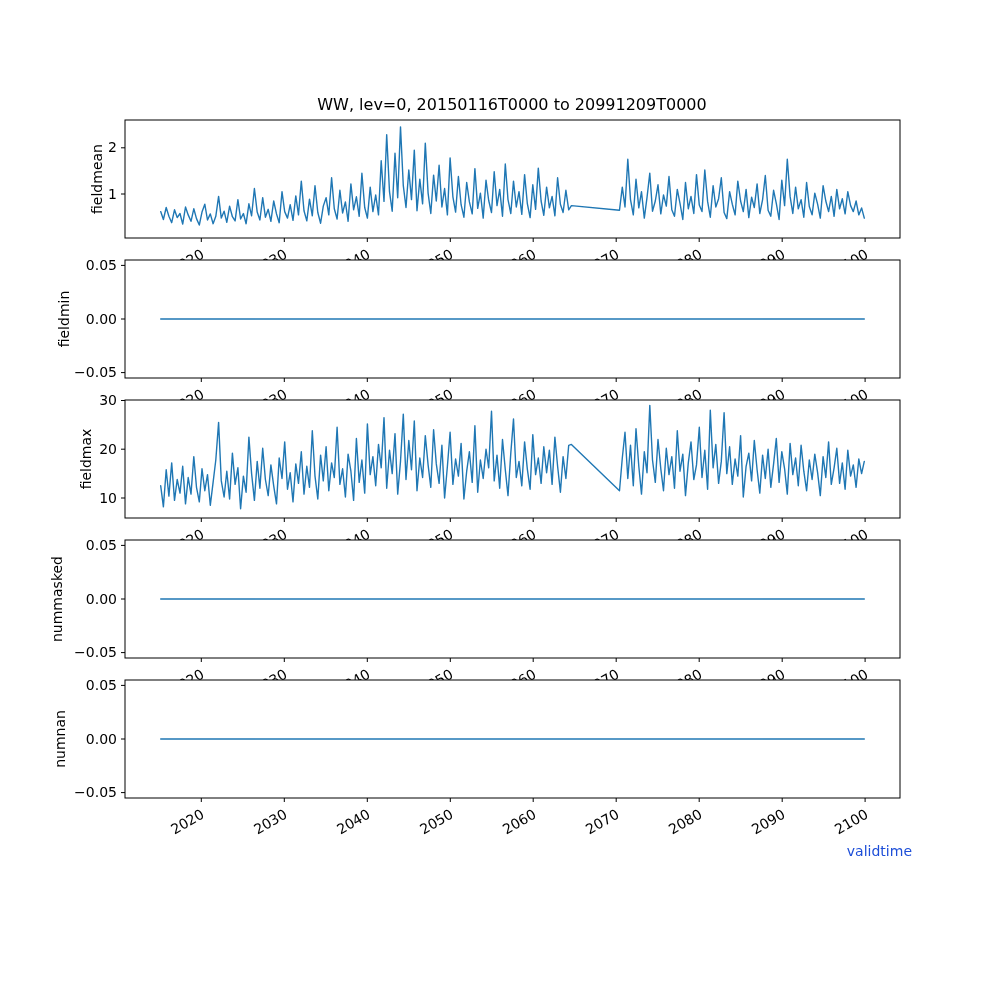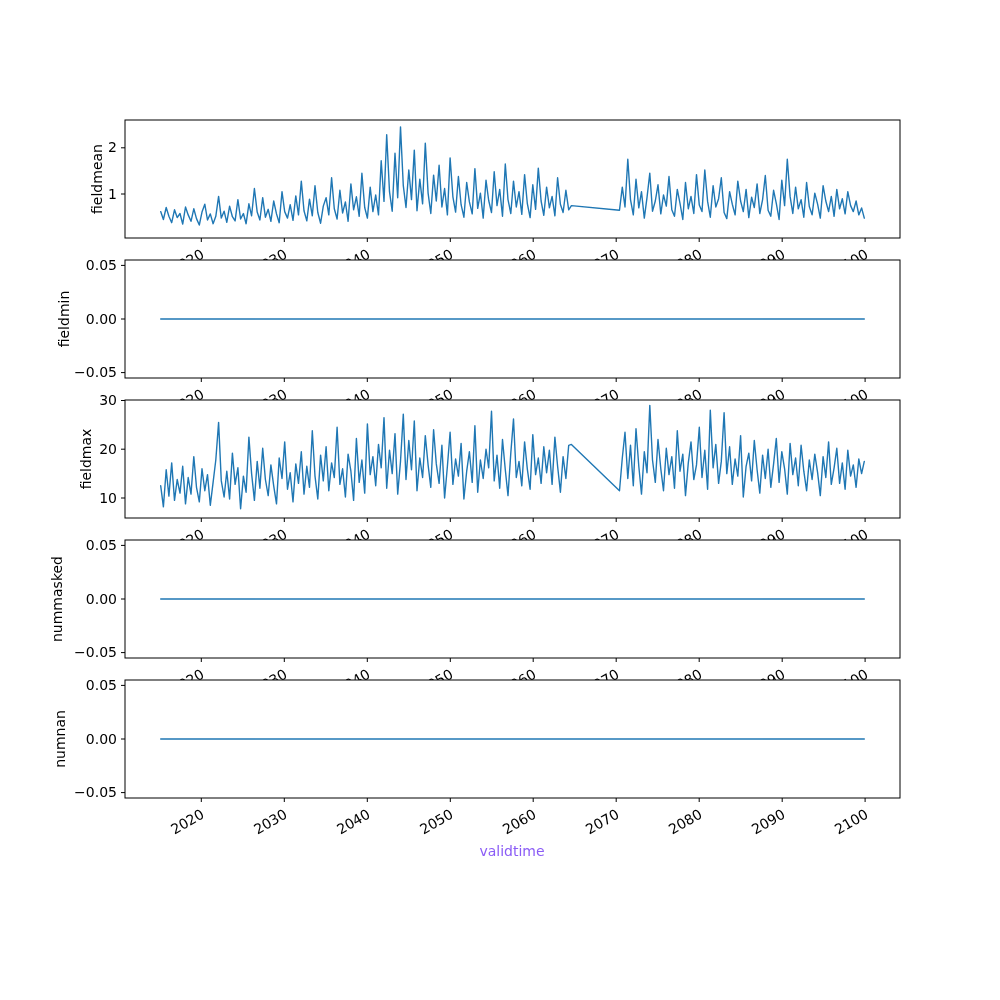--- a/index.html
+++ b/index.html
@@ -2,22 +2,22 @@
 <html><head>
 <meta charset="utf-8">
 <style>
   html,body{margin:0;padding:0;background:#fff;}
   #figure{position:relative;width:1000px;height:1000px;background:#fff;
     font-family:"DejaVu Sans",sans-serif;overflow:hidden;}
   #fig-svg{position:absolute;left:0;top:0;}
   .tick{font:14px "DejaVu Sans",sans-serif;fill:#000;}
   .chart-title{position:absolute;left:112px;top:95px;width:800px;text-align:center;
     font-size:16px;color:#000;}
-  .x-label{position:absolute;left:112px;top:843px;width:800px;text-align:center;
-    font-size:14px;color:#8b5cf6;}
+  .x-label{position:absolute;left:112px;top:843px;width:800px;text-align:right;
+    font-size:14px;color:#1d4ed8;}
   .y-label{position:absolute;width:120px;height:18px;text-align:center;
     font-size:14px;color:#000;transform:rotate(-90deg);line-height:18px;}
 </style>
 </head>
 <body>
 
 <div id="figure">
   <svg id="fig-svg" width="1000" height="1000" viewBox="0 0 1000 1000">
       <g>
         <rect x="125" y="120" width="775" height="118" fill="#ffffff" stroke="#000000" stroke-width="1"></rect>
@@ -152,20 +152,21 @@
         <line x1="699.2" y1="798" x2="699.2" y2="802" stroke="#000000" stroke-width="1"></line>
         <text class="tick" text-anchor="end" transform="translate(703.2,817) rotate(-30)">2080</text>
         <line x1="782.2" y1="798" x2="782.2" y2="802" stroke="#000000" stroke-width="1"></line>
         <text class="tick" text-anchor="end" transform="translate(786.2,817) rotate(-30)">2090</text>
         <line x1="865.1" y1="798" x2="865.1" y2="802" stroke="#000000" stroke-width="1"></line>
         <text class="tick" text-anchor="end" transform="translate(869.1,817) rotate(-30)">2100</text>
         <polyline points="160.7,739.0 864.3,739.0" fill="none" stroke="#1f77b4" stroke-width="1.4" stroke-linejoin="round" stroke-linecap="round"></polyline>
       </g>
     </svg>
 
+  <div class="chart-title">WW, lev=0, 20150116T0000 to 20991209T0000</div>
 
   <div class="y-label" style="left:37px;top:170px;">fieldmean</div>
   <div class="y-label" style="left:4px;top:310px;">fieldmin</div>
   <div class="y-label" style="left:26px;top:450px;">fieldmax</div>
   <div class="y-label" style="left:-3px;top:590px;">nummasked</div>
   <div class="y-label" style="left:0px;top:730px;">numnan</div>
 
   <div class="x-label">validtime</div>
 </div>
 

